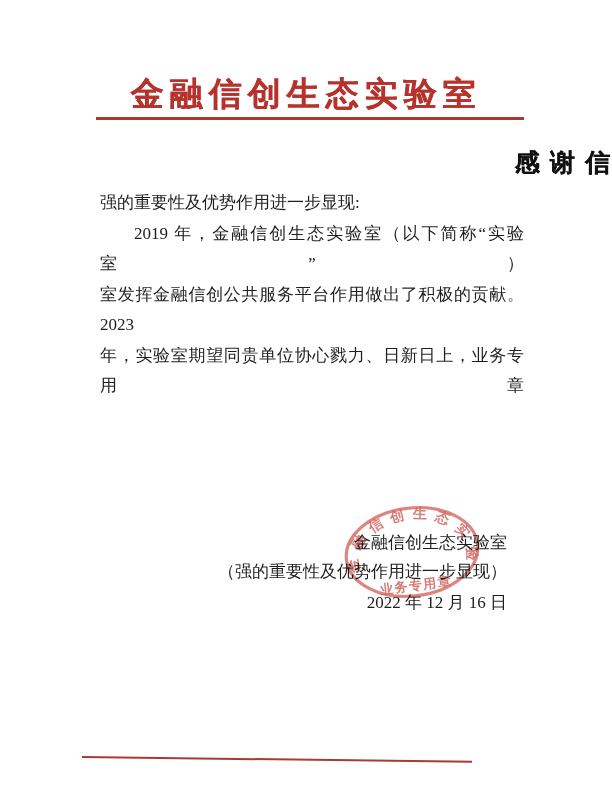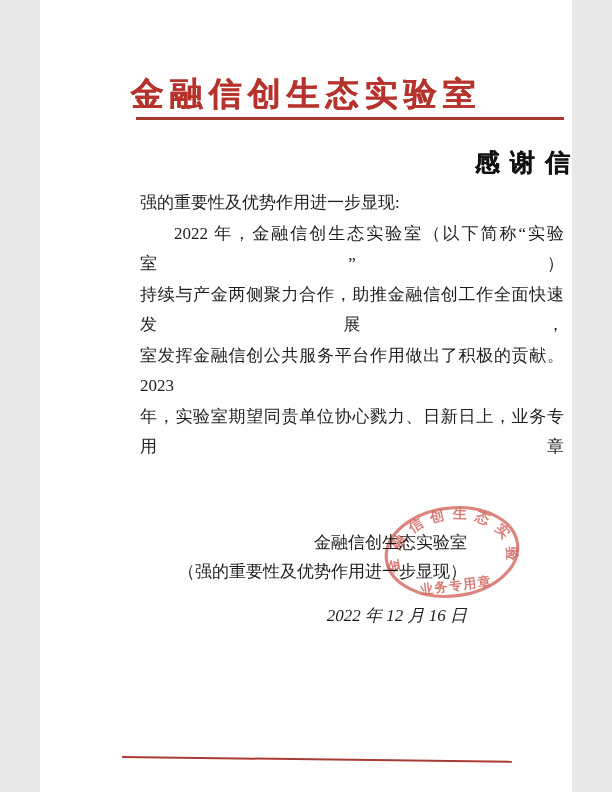--- a/index.html
+++ b/index.html
@@ -1,18 +1,18 @@
 <!DOCTYPE html>
 <html><head>
 <meta charset="utf-8">
 <style>
   html,body{margin:0;padding:0;background:#e8e8e8;}
   .page{
     position:relative;
-    width:532px;height:792px;
+    width:612px;height:792px;
     margin:0 auto;
     background:#ffffff;
     font-family:"Liberation Serif","DejaVu Serif",serif;
     color:#222;
     overflow:hidden;
   }
   
   .letterhead-title{
     position:absolute;top:72px;left:0;right:0;
     text-align:center;
@@ -43,21 +43,21 @@
   .line{white-space:normal;}
   .indent{text-indent:2em;}
   .fill{text-align:justify;text-align-last:justify;}
   
   .signature{
     position:absolute;top:529px;right:105px;
     text-align:right;
     font-size:17px;line-height:28.5px;color:#1e1e1e;
     white-space:nowrap;
   }
-  .signature .date{margin-top:16px;font-style:italic;}
+  .signature .date{margin-top:3px;}
   
   .seal{
     position:absolute;left:338px;top:498px;
     width:150px;height:112px;
     mix-blend-mode:multiply;
     opacity:0.82;
     pointer-events:none;
   }
   
   .footer-rule{
@@ -73,22 +73,21 @@
 
 <div class="page">
 
   <div class="letterhead-title">金融信创生态实验室</div>
   <div class="letterhead-rule"></div>
 
   <div class="letter-title">感 谢 信</div>
 
   <div class="letter-body">
     <div class="line">强的重要性及优势作用进一步显现:</div>
-    <div class="line indent fill">2022 年，金融信创生态实验室（以下简称“实验室”）</div>
-    <div class="line fill">持续与产金两侧聚力合作，助推金融信创工作全面快速发展，</div>
+    <div class="line indent fill">2019 年，金融信创生态实验室（以下简称“实验室”）</div>
     <div class="line fill">室发挥金融信创公共服务平台作用做出了积极的贡献。2023</div>
     <div class="line fill">年，实验室期望同贵单位协心戮力、日新日上，业务专用章</div>
   </div>
 
   <div class="signature">
     <div>金融信创生态实验室</div>
     <div>（强的重要性及优势作用进一步显现）</div>
     <div class="date">2022 年 12 月 16 日</div>
   </div>
 

